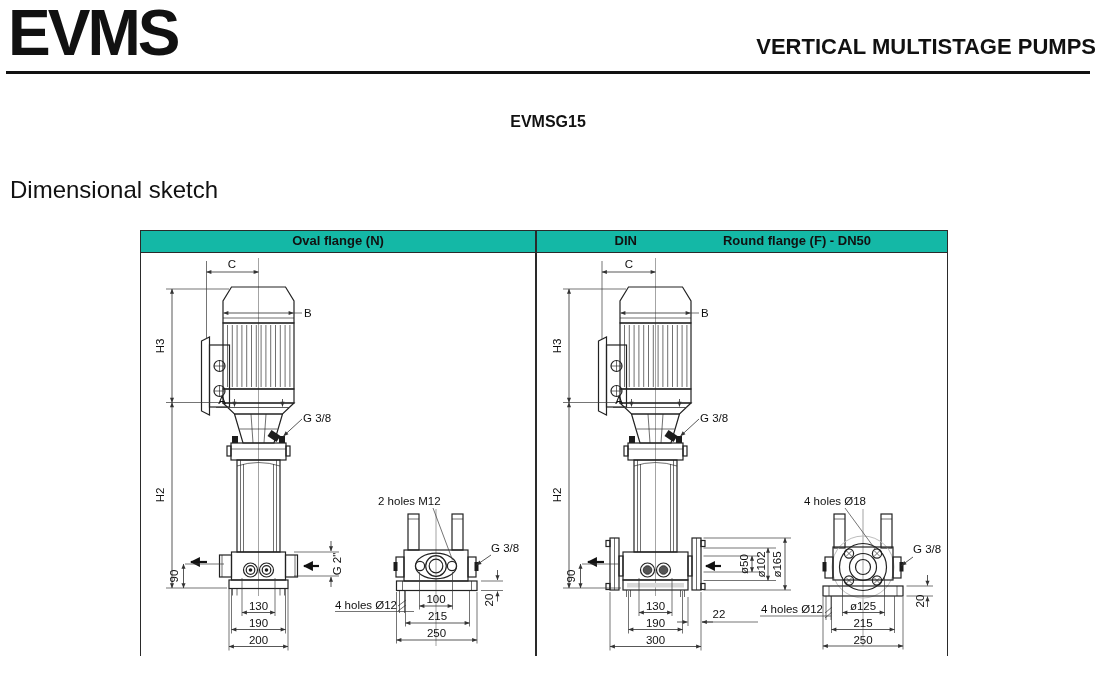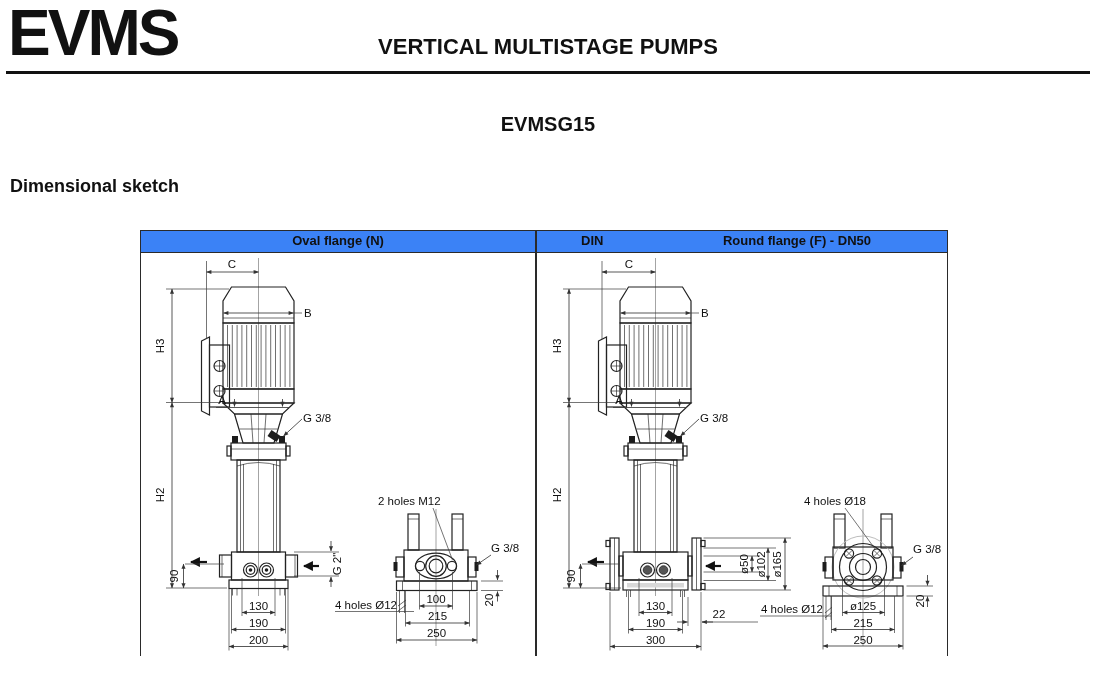--- a/index.html
+++ b/index.html
@@ -1,32 +1,32 @@
 <!DOCTYPE html>
 <html><head>
 <meta charset="utf-8">
 <style>
   html,body { margin:0; padding:0; background:#fff; }
   .canvas { position:relative; width:1096px; height:656px; background:#fff;
             font-family:"Liberation Sans", sans-serif; color:#111; overflow:hidden; }
   .abs { position:absolute; }
   .brand { left:8px; top:-4px; font-size:64px; font-weight:bold; letter-spacing:-3px; }
   .rule  { left:6px; top:71px; width:1084px; height:3px; background:#111; }
-  .doc-title { left:0; right:0; top:34px; text-align:center; font-size:22px; font-weight:bold; }
+  .doc-title { left:0; right:0; top:34px; text-align:right; font-size:22px; font-weight:bold; }
   .sub1 { left:0; right:0; top:88px; text-align:center; font-size:21px; font-weight:bold; }
-  .sub2 { left:0; right:0; top:113px; text-align:center; font-size:20px; font-weight:bold; }
-  .section { left:10px; top:176px; font-size:18px; font-weight:bold; }
+  .sub2 { left:0; right:0; top:113px; text-align:center; font-size:16px; font-weight:bold; }
+  .section { left:10px; top:176px; font-size:24px; font-weight:normal; }
 
   .frame { left:140px; top:230px; width:808px; height:431px;
            border:1.5px solid #2a2a2a; box-sizing:border-box; }
   .frame-header { position:absolute; left:0; top:0; right:0; height:21px;
-                  background:#3b82f6; border-bottom:1.2px solid #2a2a2a;padding-left:12px; }
+                  background:#14b8a6; border-bottom:1.2px solid #2a2a2a;padding-left:12px; }
   .frame-header span { position:absolute; top:2px; font-size:13px; font-weight:bold; }
   .hdr-left { left:0; width:394px; text-align:center; }
-  .hdr-din  { left:440px; width:80px; text-align:left; }
+  .hdr-din  { left:416px; width:80px; text-align:right; }
   .hdr-rf   { left:540px; width:190px; text-align:right; }
   .vdivider { position:absolute; left:394px; top:0; bottom:0; width:1.5px; background:#2a2a2a; }
 
   svg.draw { position:absolute; left:0; top:0; }
   .s    { fill:none; stroke:#222; stroke-width:1.2; }
   .thin { fill:none; stroke:#222; stroke-width:0.65; }
   .cl   { fill:none; stroke:#666; stroke-width:0.6; }
   .dim  { fill:none; stroke:#3a3a3a; stroke-width:0.85; }
   .ext  { fill:none; stroke:#3a3a3a; stroke-width:0.7; }
   .flow { fill:none; stroke:#111; stroke-width:2.2; }

